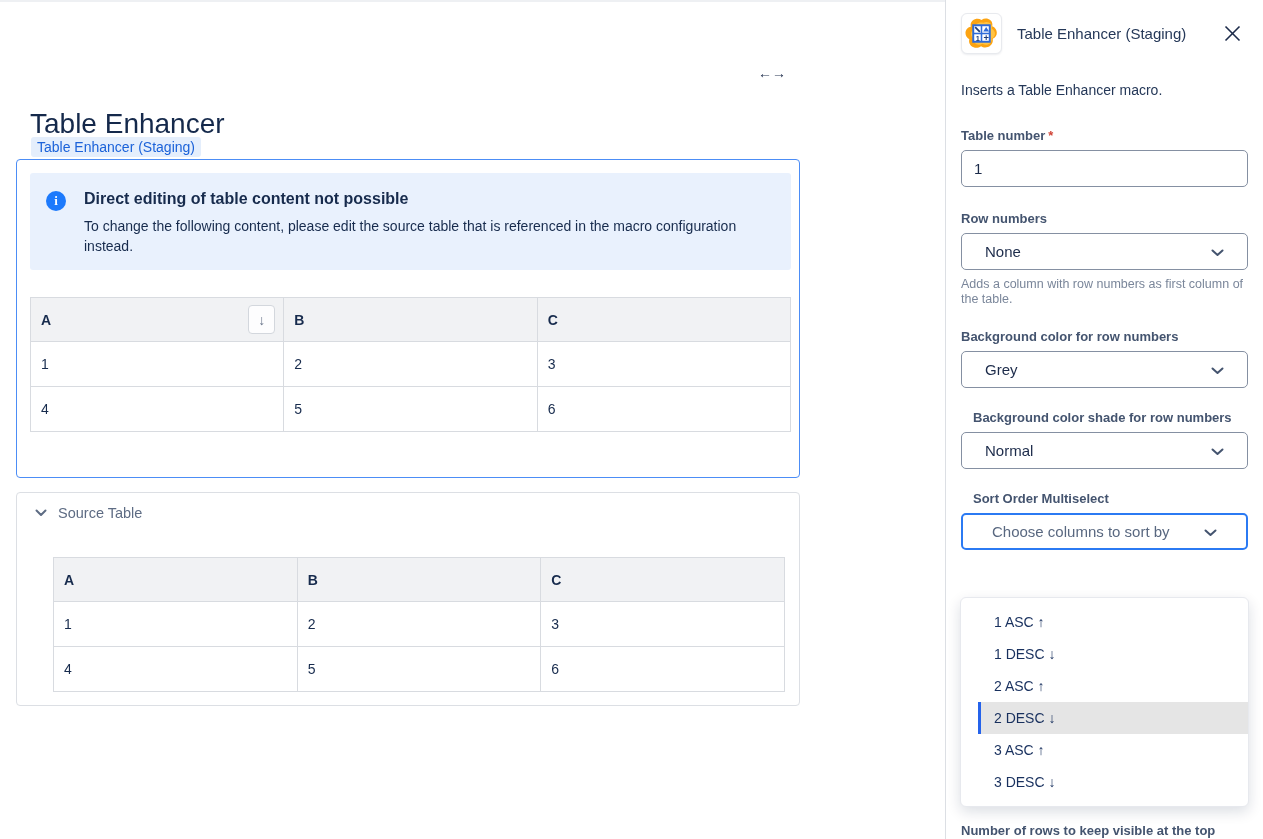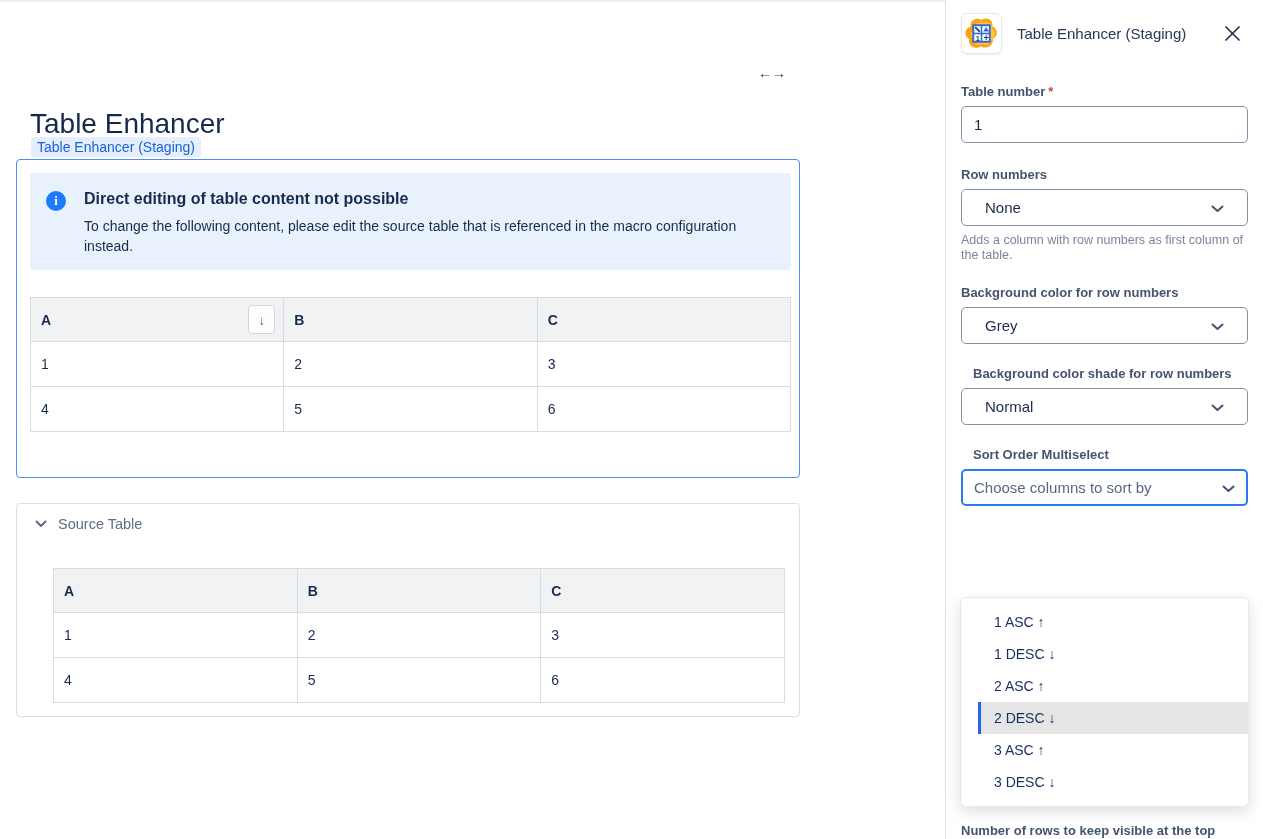--- a/index.html
+++ b/index.html
@@ -34,21 +34,21 @@
   table.data td { height:45px; padding:0 8px 0 10px; background:#fff; }
 
   .enhanced-table { position:absolute; left:13px; top:137px; width:761px; }
   .enhanced-table col { width:33.15%; }
   .th-flex { display:flex; align-items:center; justify-content:space-between; }
   .sort-btn { width:27px; height:29px; border:1px solid #d3d7dd; border-radius:4px;
     background:#fdfdfe; color:#6b778c; font-size:14px; display:flex; align-items:center;
     justify-content:center; cursor:pointer; }
 
   .source-panel { position:absolute; left:16px; top:490px; width:784px; height:214px;
-    border:1px solid #dcdfe4; border-radius:4px; background:#fff;margin-top:11px; }
+    border:1px solid #dcdfe4; border-radius:4px; background:#fff; }
   .source-header { position:absolute; left:18px; top:12px; display:flex; align-items:center;
     gap:11px; color:#5e6c84; font-size:14.5px; cursor:pointer; }
   .chev-svg { display:block; }
   .source-table { position:absolute; left:36px; top:64px; width:732px; }
   .source-table col { width:33.3%; }
 
   
   .divider { position:absolute; left:945px; top:0; width:1px; height:839px; background:#dcdfe4; }
 
   
@@ -62,21 +62,21 @@
   .sb-desc { margin:28px 15px 0; font-size:14px; color:#253858; }
 
   .sb-label { margin:0 15px; font-size:13px; font-weight:700; color:#44546f; }
   .req { color:#d04437; margin-left:3px; }
   .sb-input, .sb-select { margin:7px 15px 0; height:37px; border:1px solid #8590a2;
     border-radius:5px; background:#fff; display:flex; align-items:center; padding:0 23px;
     font-size:15px; color:#1c2b4a; }
   input.sb-input { width:287px; font-family:inherit; outline:none; display:block; padding:0 12px; }
   .sb-select { cursor:pointer; }
   .sb-select .chev { margin-left:auto; }
-  .sb-select.focused { border:2px solid #2b7af3; padding:0 11px; }
+  .sb-select.focused { border:2px solid #2b7af3; padding:0 29px; }
   .sb-select.focused .ph { color:#596880; }
   .sb-help { margin:7px 15px 0; font-size:12.5px; color:#7a869a; line-height:1.22; }
 
   .mt30 { margin-top:30px; } .mt24 { margin-top:24px; } .mt21 { margin-top:21px; }
   .mt22 { margin-top:22px;padding-left:12px; }
 
   .dropdown { position:absolute; left:14px; top:597px; width:289px; background:#fff;
     border:1px solid #e7e9ee; border-radius:6px; box-shadow:0 5px 14px rgba(9,30,66,.14);
     padding:8px 0; z-index:5; }
   .option { height:32px; display:flex; align-items:center; padding:0 16px; font-size:14px;
@@ -199,20 +199,21 @@
       </div>
       <div class="sb-title">Table Enhancer (Staging)</div>
       <div class="close-btn">
         <svg width="19" height="19" viewBox="0 0 19 19">
           <line x1="2.5" y1="2.5" x2="16.5" y2="16.5" stroke="#1c2b4a" stroke-width="1.6"></line>
           <line x1="16.5" y1="2.5" x2="2.5" y2="16.5" stroke="#1c2b4a" stroke-width="1.6"></line>
         </svg>
       </div>
     </div>
 
+    <div class="sb-desc">Inserts a Table Enhancer macro.</div>
 
     <div class="sb-label mt30">
       <span>Table number</span><span class="req">*</span>
     </div>
     <input class="sb-input" type="text" value="1" style="">
 
     <div class="sb-label mt24">Row numbers</div>
     <div class="sb-select">
       <span>None</span>
       <span class="chev">

